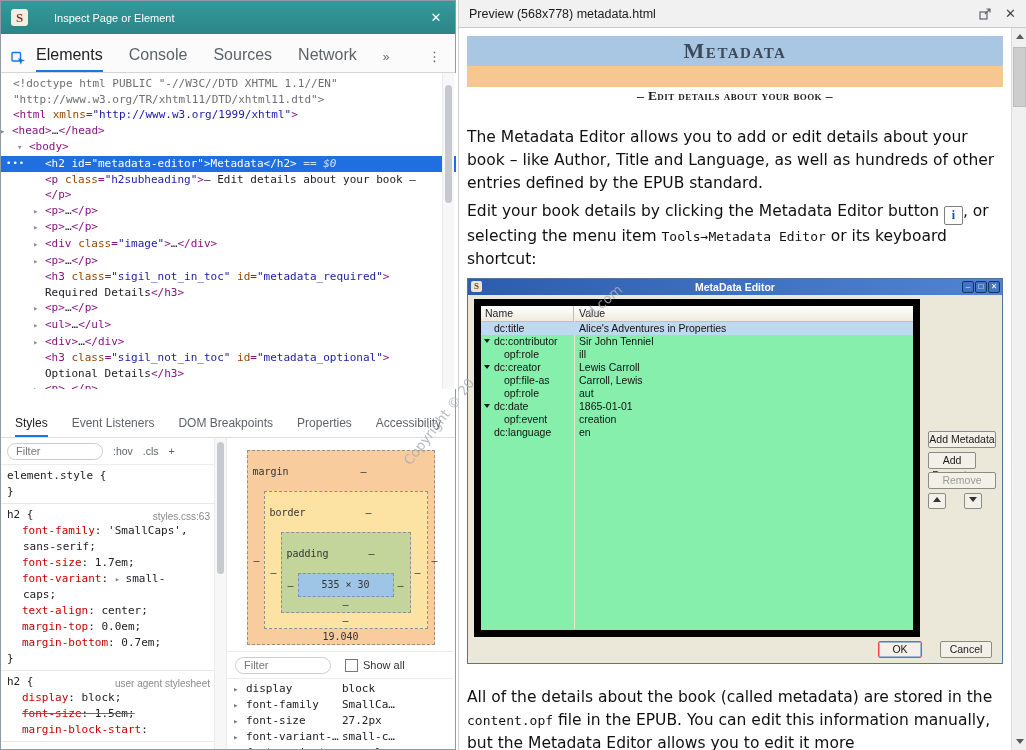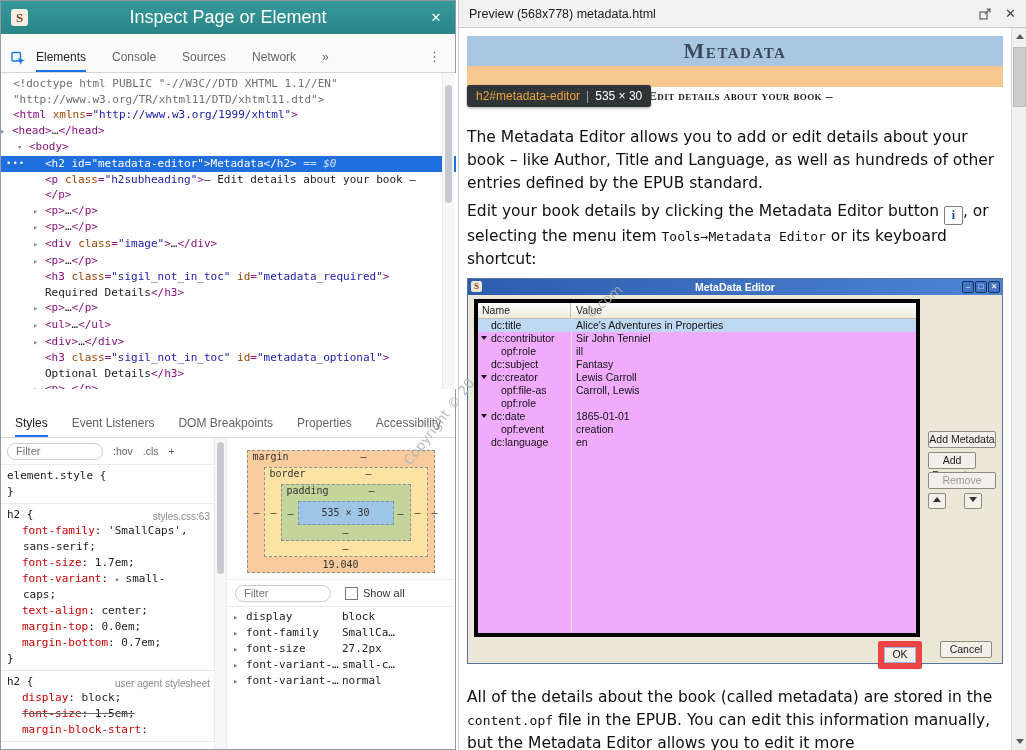--- a/index.html
+++ b/index.html
@@ -3,26 +3,26 @@
 <meta charset="utf-8">
 <style>
   html,body{margin:0;padding:0;}
   body{width:1026px;height:750px;position:relative;overflow:hidden;background:#dfe3e6;font-family:"Liberation Sans",sans-serif;}
   .screen{position:absolute;inset:0;background:#fff;}
 
   
   .inspector{position:absolute;left:0;top:0;width:456px;height:750px;background:#fff;border:1px solid #8f9aa3;box-sizing:border-box;}
   .ins-titlebar{position:absolute;left:0;top:0;right:0;height:33px;background:linear-gradient(#35999b,#2a8587);display:flex;align-items:center;padding:0 10px;box-sizing:border-box;}
   .app-icon{width:17px;height:17px;background:#f4efe2;border-radius:3px;color:#7a3b2e;font-family:"Liberation Serif",serif;font-weight:bold;font-size:13px;line-height:17px;text-align:center;flex-shrink:0;}
-  .ins-title{color:#fff;font-size:18px;margin-left:1px;flex:1;text-align:center;}
+  .ins-title{color:#fff;font-size:11px;margin-left:26px;flex:1;}
   .ins-close{color:#fff;font-size:13px;width:18px;text-align:center;}
 
   .ins-toolbar{position:absolute;left:0;top:33px;right:0;height:39px;background:#fbfbfb;border-bottom:1px solid #d5d5d5;box-sizing:border-box;display:flex;align-items:flex-end;}
   .inspect-btn{margin:0 10px 6px 10px;line-height:0;}
-  .dt-tab{font-size:12px;color:#5f6368;padding-bottom:8px;margin-right:26px;margin-top:34px;}
+  .dt-tab{font-size:16px;color:#5f6368;padding-bottom:8px;margin-right:26px;margin-top:34px;}
   .dt-tab.active{color:#202124;border-bottom:2px solid #1a73e8;padding-bottom:6px;}
   .more-tabs{font-size:12px;color:#5f6368;padding-bottom:8px;}
   .dt-menu{margin-left:auto;margin-right:14px;padding-bottom:8px;color:#5f6368;font-size:13px;}
 
   
   .dom-tree{position:absolute;left:0;top:72px;width:455px;height:316px;overflow:hidden;font-family:"DejaVu Sans Mono",monospace;font-size:11px;background:#fff;padding-top:3px;box-sizing:border-box;}
   .dom-line{white-space:nowrap;line-height:15.6px;position:relative;}
   .tk-d{color:#6e6e6e;} .tk-t{color:#881280;} .tk-a{color:#994500;} .tk-v{color:#1a1aa6;} .tk-x{color:#202124;}
   .tk-e{color:#5f6368;font-style:italic;}
   .dom-line.selected{background:#1f6fe0;}
@@ -63,21 +63,21 @@
   .dtri{color:#888;font-size:9px;}
   .decl.struck{text-decoration:line-through;text-decoration-color:#666;}
   .rule-close{padding-left:6px;}
 
   
   .box-model{width:188px;margin:12px auto 6px auto;font-family:"DejaVu Sans Mono",monospace;font-size:10px;color:#333;}
   .bm{border:1px dashed #8f8f8f;box-sizing:border-box;}
   .bm-margin{background:#f9cc9e;}
   .bm-border{background:#fce3a4;}
   .bm-padding{background:#c3d59b;}
-  .bm-label-row{display:flex;height:16px;align-items:flex-start;padding:0 5px;gap:10px;}
+  .bm-label-row{display:flex;height:16px;align-items:center;padding:12px 5px;gap:10px;}
   .bm-label-row .lc{flex:1;text-align:center;}
   .bm-mid{display:flex;align-items:center;padding:0 2px;}
   .bm-side{width:14px;text-align:center;flex-shrink:0;}
   .bm-inner{flex:1;}
   .bm-bottom{height:15px;text-align:center;line-height:15px;}
   .bm-content{background:#9ec5e5;border:1px dashed #7d94ac;height:24px;line-height:22px;text-align:center;margin:0 auto;width:96px;box-sizing:border-box;}
 
   .computed-filter{display:flex;align-items:center;height:26px;border-top:1px solid #ececec;border-bottom:1px solid #ececec;padding:0 8px;}
   .cb{width:11px;height:11px;border:1px solid #767676;background:#fff;margin:0 5px 0 14px;flex-shrink:0;}
   .cb-label{font-size:11px;color:#333;}
@@ -111,41 +111,41 @@
   .inline-icon span{color:#1a49c8;font-family:"Liberation Serif",serif;font-weight:bold;font-size:12px;line-height:1;}
 
   
   .mde-dialog{position:absolute;left:8px;top:250px;width:536px;height:386px;background:#ebe8da;border:1px solid #56729e;box-sizing:border-box;}
   .mde-title{position:absolute;left:0;top:0;right:0;height:16px;background:linear-gradient(90deg,#2c5cae,#4f84d4);}
   .mde-ico{position:absolute;left:3px;top:2px;width:11px;height:11px;background:#ece5d2;border-radius:2px;color:#84402e;font-family:"Liberation Serif",serif;font-weight:bold;font-size:9px;line-height:11px;text-align:center;}
   .mde-title-text{text-align:center;color:#fff;font-size:10.5px;font-weight:bold;line-height:16px;}
   .wbtns{position:absolute;right:2px;top:2px;display:flex;gap:1px;}
   .wbtn{width:12px;height:12px;background:#4273c4;border:1px solid #16335e;color:#fff;font-size:8px;line-height:10px;text-align:center;border-radius:2px;box-sizing:border-box;}
 
-  .mde-table{position:absolute;left:6px;top:20px;width:446px;height:338px;background:#f0abfc;border:4px solid #000000;box-sizing:border-box;font-size:10.5px;}
+  .mde-table{position:absolute;left:6px;top:20px;width:446px;height:338px;background:#86efac;border:7px solid #000000;box-sizing:border-box;font-size:10.5px;}
   .mtbl-header{display:flex;height:15px;border-bottom:1px solid #c2bfae;background:linear-gradient(#ffffff,#edebdd);}
   .mtbl-h1{width:93px;padding-left:4px;border-right:1px solid #c2bfae;box-sizing:border-box;line-height:14px;color:#222;}
   .mtbl-h2{flex:1;padding-left:5px;line-height:14px;color:#222;}
   .colline{position:absolute;left:93px;top:15px;bottom:1px;width:1px;background:#e9e6d8;}
   .mrow{display:flex;height:13px;line-height:13px;position:relative;}
   .mname{width:93px;flex-shrink:0;position:relative;padding-left:13px;box-sizing:border-box;white-space:nowrap;overflow:hidden;color:#111;}
   .mrow.child .mname{padding-left:23px;}
   .mtri{position:absolute;left:3px;top:4px;width:0;height:0;border-left:3.5px solid transparent;border-right:3.5px solid transparent;border-top:4.5px solid #1a1a1a;}
   .mval{flex:1;padding-left:5px;white-space:nowrap;overflow:hidden;color:#111;}
   .msel{background:#c0d9f2;}
 
   .dbtn{position:absolute;background:#f2f0e8;border:1px solid #8c8b82;border-radius:2px;font-size:10.5px;text-align:center;line-height:15px;color:#1a1a1a;box-sizing:border-box;}
   .b-addmeta{left:460px;top:152px;width:68px;height:17px;}
   .b-addprop{left:460px;top:173px;width:48px;height:17px;}
   .b-remove{left:460px;top:193px;width:68px;height:17px;color:#9c9b93;}
   .b-up{left:460px;top:214px;width:18px;height:16px;}
   .b-down{left:496px;top:214px;width:18px;height:16px;}
   .tri-up{display:inline-block;width:0;height:0;border-left:4px solid transparent;border-right:4px solid transparent;border-bottom:5px solid #333;vertical-align:3px;}
   .tri-down{display:inline-block;width:0;height:0;border-left:4px solid transparent;border-right:4px solid transparent;border-top:5px solid #333;vertical-align:3px;}
-  .b-ok{left:410px;top:362px;width:44px;height:28px;border:6px solid #ef4444;box-shadow:inset 0 0 0 1px #9db8dd;}
+  .b-ok{left:410px;top:362px;width:44px;height:17px;border:1px solid #ef4444;box-shadow:inset 0 0 0 1px #9db8dd;}
   .b-cancel{left:472px;top:362px;width:52px;height:17px;}
 
   
   .pv-scrollbar{position:absolute;right:0;top:0;width:16px;bottom:0;background:#f0f0f0;border-left:1px solid #dcdcdc;box-sizing:border-box;}
   .sb-btn{position:absolute;left:0;width:15px;height:17px;background:#f0f0f0;display:flex;align-items:center;justify-content:center;}
   .sb-up{top:0;} .sb-down{bottom:0;}
   .sb-tri-up{width:0;height:0;border-left:4px solid transparent;border-right:4px solid transparent;border-bottom:5px solid #5a5a5a;}
   .sb-tri-down{width:0;height:0;border-left:4px solid transparent;border-right:4px solid transparent;border-top:5px solid #5a5a5a;}
   .sb-thumb{position:absolute;left:1px;top:19px;width:13px;height:60px;background:#cdcdcd;border:1px solid #bcbcbc;box-sizing:border-box;}
 
@@ -340,23 +340,20 @@
       <span class="pv-close">✕</span>
     </div>
 
     <div class="pv-body">
       <div class="hl-content">
         <div class="page-title">Metadata</div>
       </div>
       <div class="hl-margin"></div>
       <div class="page-subtitle">– Edit details about your book –</div>
 
-      <div class="inspect-tooltip">
-        <span class="tt-sel">h2#metadata-editor</span><span class="tt-sep">|</span><span class="tt-dims">535 × 30</span>
-      </div>
 
       <div class="para p1">The Metadata Editor allows you to add or edit details about your book – like Author, Title and Language, as well as hundreds of other entries defined by the EPUB standard.</div>
 
       <div class="para p2"><span>Edit your book details by clicking the Metadata Editor button </span><span class="inline-icon">
             <span>i</span>
           </span><span>, or selecting the menu item </span><span class="codeish">Tools→Metadata Editor</span><span> or its keyboard shortcut:</span></div>
 
       <div class="mde-dialog">
         <div class="mde-title">
           <span class="mde-ico">S</span>
@@ -381,33 +378,30 @@
               </div>
               <div class="mrow">
                 <span class="mname"><span class="mtri"></span>dc:contributor</span>
                 <span class="mval">Sir John Tenniel</span>
               </div>
               <div class="mrow child">
                 <span class="mname">opf:role</span>
                 <span class="mval">ill</span>
               </div>
               <div class="mrow">
-                <span class="mname">dc:subject</span>
-                <span class="mval">Fantasy</span>
-              </div>
-              <div class="mrow">
                 <span class="mname"><span class="mtri"></span>dc:creator</span>
                 <span class="mval">Lewis Carroll</span>
               </div>
               <div class="mrow child">
                 <span class="mname">opf:file-as</span>
                 <span class="mval">Carroll, Lewis</span>
               </div>
               <div class="mrow child">
                 <span class="mname">opf:role</span>
+                <span class="mval">aut</span>
               </div>
               <div class="mrow">
                 <span class="mname"><span class="mtri"></span>dc:date</span>
                 <span class="mval">1865-01-01</span>
               </div>
               <div class="mrow child">
                 <span class="mname">opf:event</span>
                 <span class="mval">creation</span>
               </div>
               <div class="mrow">

